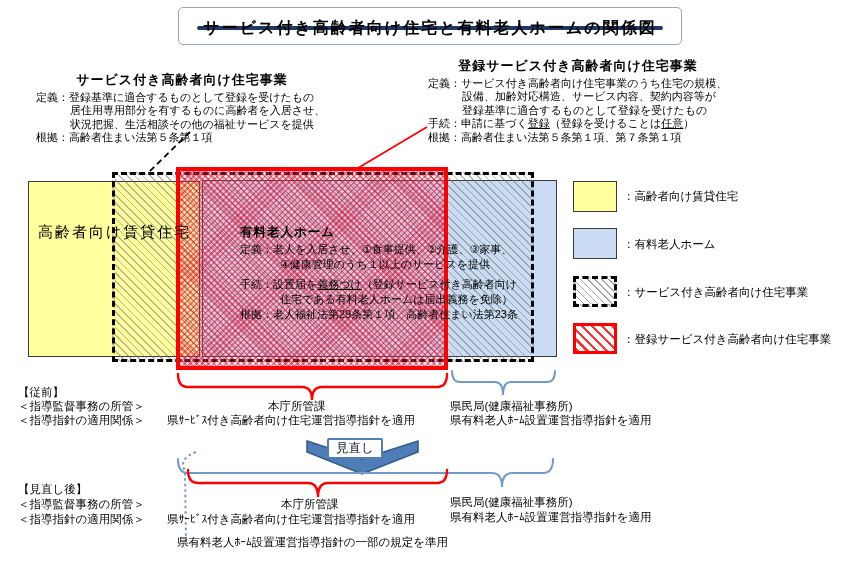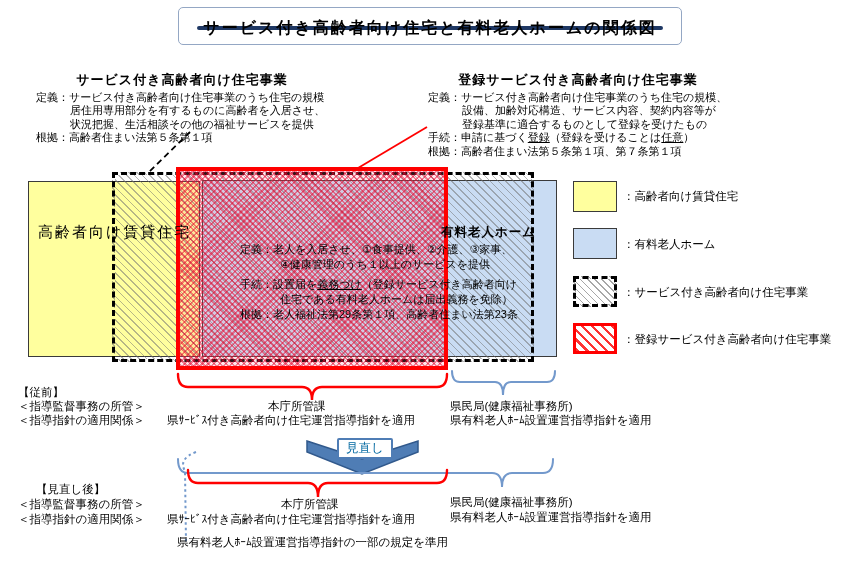--- a/index.html
+++ b/index.html
@@ -35,64 +35,64 @@
   .rect-registered{
     left:176px;top:167px;width:272px;height:203px;border:4px solid #FF0000;z-index:4;
     background-color:rgba(255,110,140,.18);
     background-image:
       repeating-linear-gradient(45deg,rgba(230,0,40,.45) 0 1.6px,transparent 1.6px 4.2px),
       repeating-linear-gradient(135deg,rgba(230,0,40,.45) 0 1.6px,transparent 1.6px 4.2px);
   }
   .rental-label{left:38px;top:223px;z-index:6;font-size:15px;font-weight:normal;letter-spacing:2px;}
   
   .home-box{left:240px;top:225px;width:296px;z-index:6;font-size:11px;line-height:15.2px;}
-  .home-box .hb-head{font-size:12.5px;font-weight:bold;letter-spacing:1px;text-align:right;margin-bottom:2px;}
+  .home-box .hb-head{font-size:12.5px;font-weight:bold;letter-spacing:1px;text-align:left;margin-bottom:2px;}
   .home-box .ln.indent{padding-left:40px;}
   .home-box .gap{margin-top:4px;}
   
   .legend-item{z-index:8;}
   .swatch{position:absolute;box-sizing:border-box;width:44px;height:31px;}
   .swatch-rental{left:573px;top:181px;background:#FFFF9E;border:1px solid #3a3a3a;}
   .swatch-home{left:573px;top:228px;background:#C9DCF3;border:1px solid #3a3a3a;}
   .swatch-service{left:573px;top:276px;border:3px dashed #000;
     background-image:repeating-linear-gradient(45deg,rgba(120,120,120,.65) 0 1.2px,transparent 1.2px 5px);}
   .swatch-registered{left:573px;top:323px;border:3px solid #FF0000;
     background-image:repeating-linear-gradient(45deg,#F33 0 2.2px,transparent 2.2px 7px);}
   .legend-label{font-size:11.5px;z-index:8;}
   .ll-1{left:623px;top:189px;} .ll-2{left:623px;top:237px;}
   .ll-3{left:623px;top:285px;} .ll-4{left:623px;top:332px;}
   
   .bt{font-size:11.5px;z-index:8;}
   
   .overlay{position:absolute;left:0;top:0;z-index:5;}
   
   .arrow-label{
-    left:337px;top:438px;width:56px;height:21px;box-sizing:border-box;z-index:7;
+    left:327px;top:438px;width:56px;height:21px;box-sizing:border-box;z-index:7;
     background:#fff;border:2px solid #4F7DB5;border-radius:2px;
-    display:flex;align-items:center;justify-content:center;font-size:12.5px;color:#0369a1;
+    display:flex;align-items:center;justify-content:center;font-size:12.5px;color:#0f172a;
   }
 </style>
 </head>
 <body>
 
 <div class="stage">
 
   <div class="abs title-outer">
     <div class="title-inner">サービス付き高齢者向け住宅と有料老人ホームの関係図</div>
   </div>
 
   <div class="abs info-block" style="left:36px;top:51px;width:292px;">
     <div class="ib-head">サービス付き高齢者向け住宅事業</div>
-    <div class="ln">定義：サービス付き高齢者向け住宅事業のうち住宅の規模</div>
+    <div class="ln">定義：登録基準に適合するものとして登録を受けたもの</div>
     <div class="ln indent">居住用専用部分を有するものに高齢者を入居させ、</div>
     <div class="ln indent">状況把握、生活相談その他の福祉サービスを提供</div>
     <div class="ln">根拠：高齢者住まい法第５条第１項</div>
   </div>
 
-  <div class="abs info-block" style="left:428px;top:51px;width:300px;">
+  <div class="abs info-block" style="left:428px;top:37px;width:300px;">
     <div class="ib-head">登録サービス付き高齢者向け住宅事業</div>
     <div class="ln">定義：サービス付き高齢者向け住宅事業のうち住宅の規模、</div>
     <div class="ln indent">設備、加齢対応構造、サービス内容、契約内容等が</div>
     <div class="ln indent">登録基準に適合するものとして登録を受けたもの</div>
     <div class="ln"><span>手続：申請に基づく</span><span class="u">登録</span><span>（登録を受けることは</span><span class="u">任意</span><span>）</span></div>
     <div class="ln">根拠：高齢者住まい法第５条第１項、第７条第１項</div>
   </div>
 
   <div class="rect rect-rental"></div>
   <div class="rect rect-home"></div>
@@ -140,21 +140,21 @@
   <div class="abs arrow-label">見直し</div>
 
   <div class="abs bt" style="left:18px;top:385px;">【従前】</div>
   <div class="abs bt" style="left:18px;top:399px;">＜指導監督事務の所管＞</div>
   <div class="abs bt" style="left:268px;top:399px;">本庁所管課</div>
   <div class="abs bt" style="left:450px;top:399px;">県民局(健康福祉事務所)</div>
   <div class="abs bt" style="left:18px;top:413px;">＜指導指針の適用関係＞</div>
   <div class="abs bt" style="left:167px;top:413px;">県ｻｰﾋﾞｽ付き高齢者向け住宅運営指導指針を適用</div>
   <div class="abs bt" style="left:450px;top:413px;">県有料老人ﾎｰﾑ設置運営指導指針を適用</div>
 
-  <div class="abs bt" style="left:36px;top:482px;">【見直し後】</div>
+  <div class="abs bt" style="left:18px;top:482px;">【見直し後】</div>
   <div class="abs bt" style="left:18px;top:497px;">＜指導監督事務の所管＞</div>
   <div class="abs bt" style="left:281px;top:497px;">本庁所管課</div>
   <div class="abs bt" style="left:450px;top:495px;">県民局(健康福祉事務所)</div>
   <div class="abs bt" style="left:18px;top:512px;">＜指導指針の適用関係＞</div>
   <div class="abs bt" style="left:167px;top:512px;">県ｻｰﾋﾞｽ付き高齢者向け住宅運営指導指針を適用</div>
   <div class="abs bt" style="left:450px;top:510px;">県有料老人ﾎｰﾑ設置運営指導指針を適用</div>
   <div class="abs bt" style="left:177px;top:535px;">県有料老人ﾎｰﾑ設置運営指導指針の一部の規定を準用</div>
 
 </div>
 

